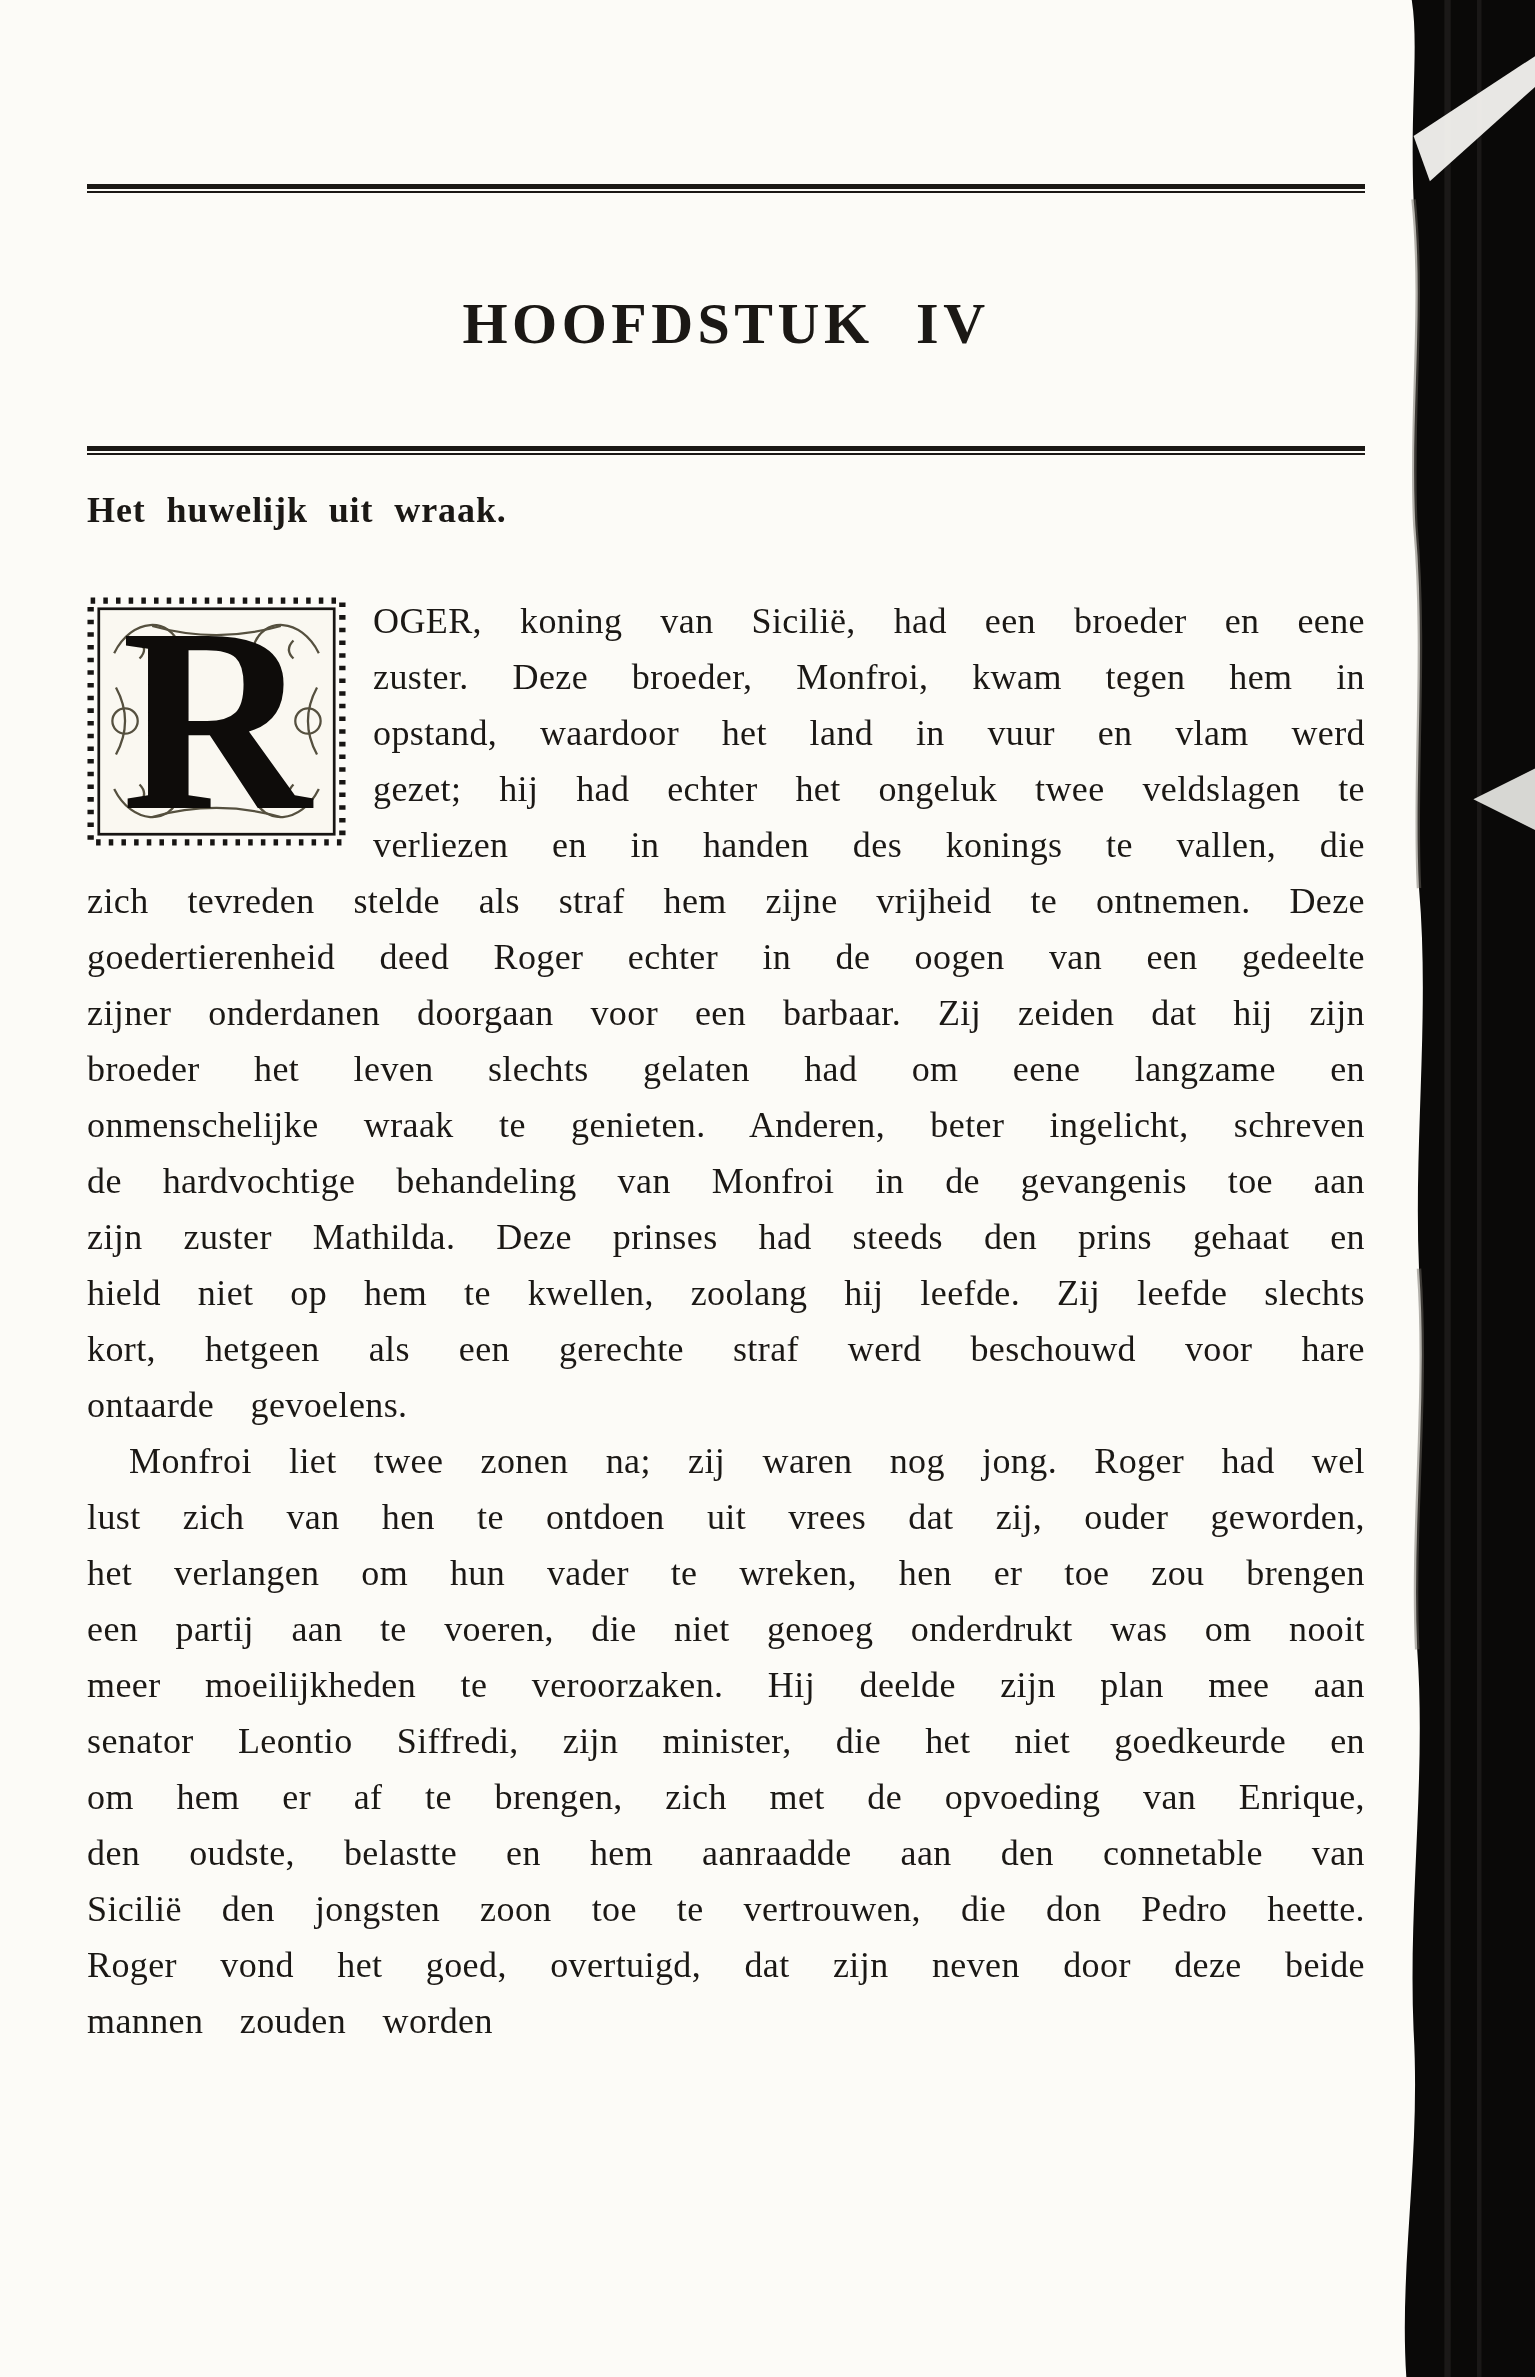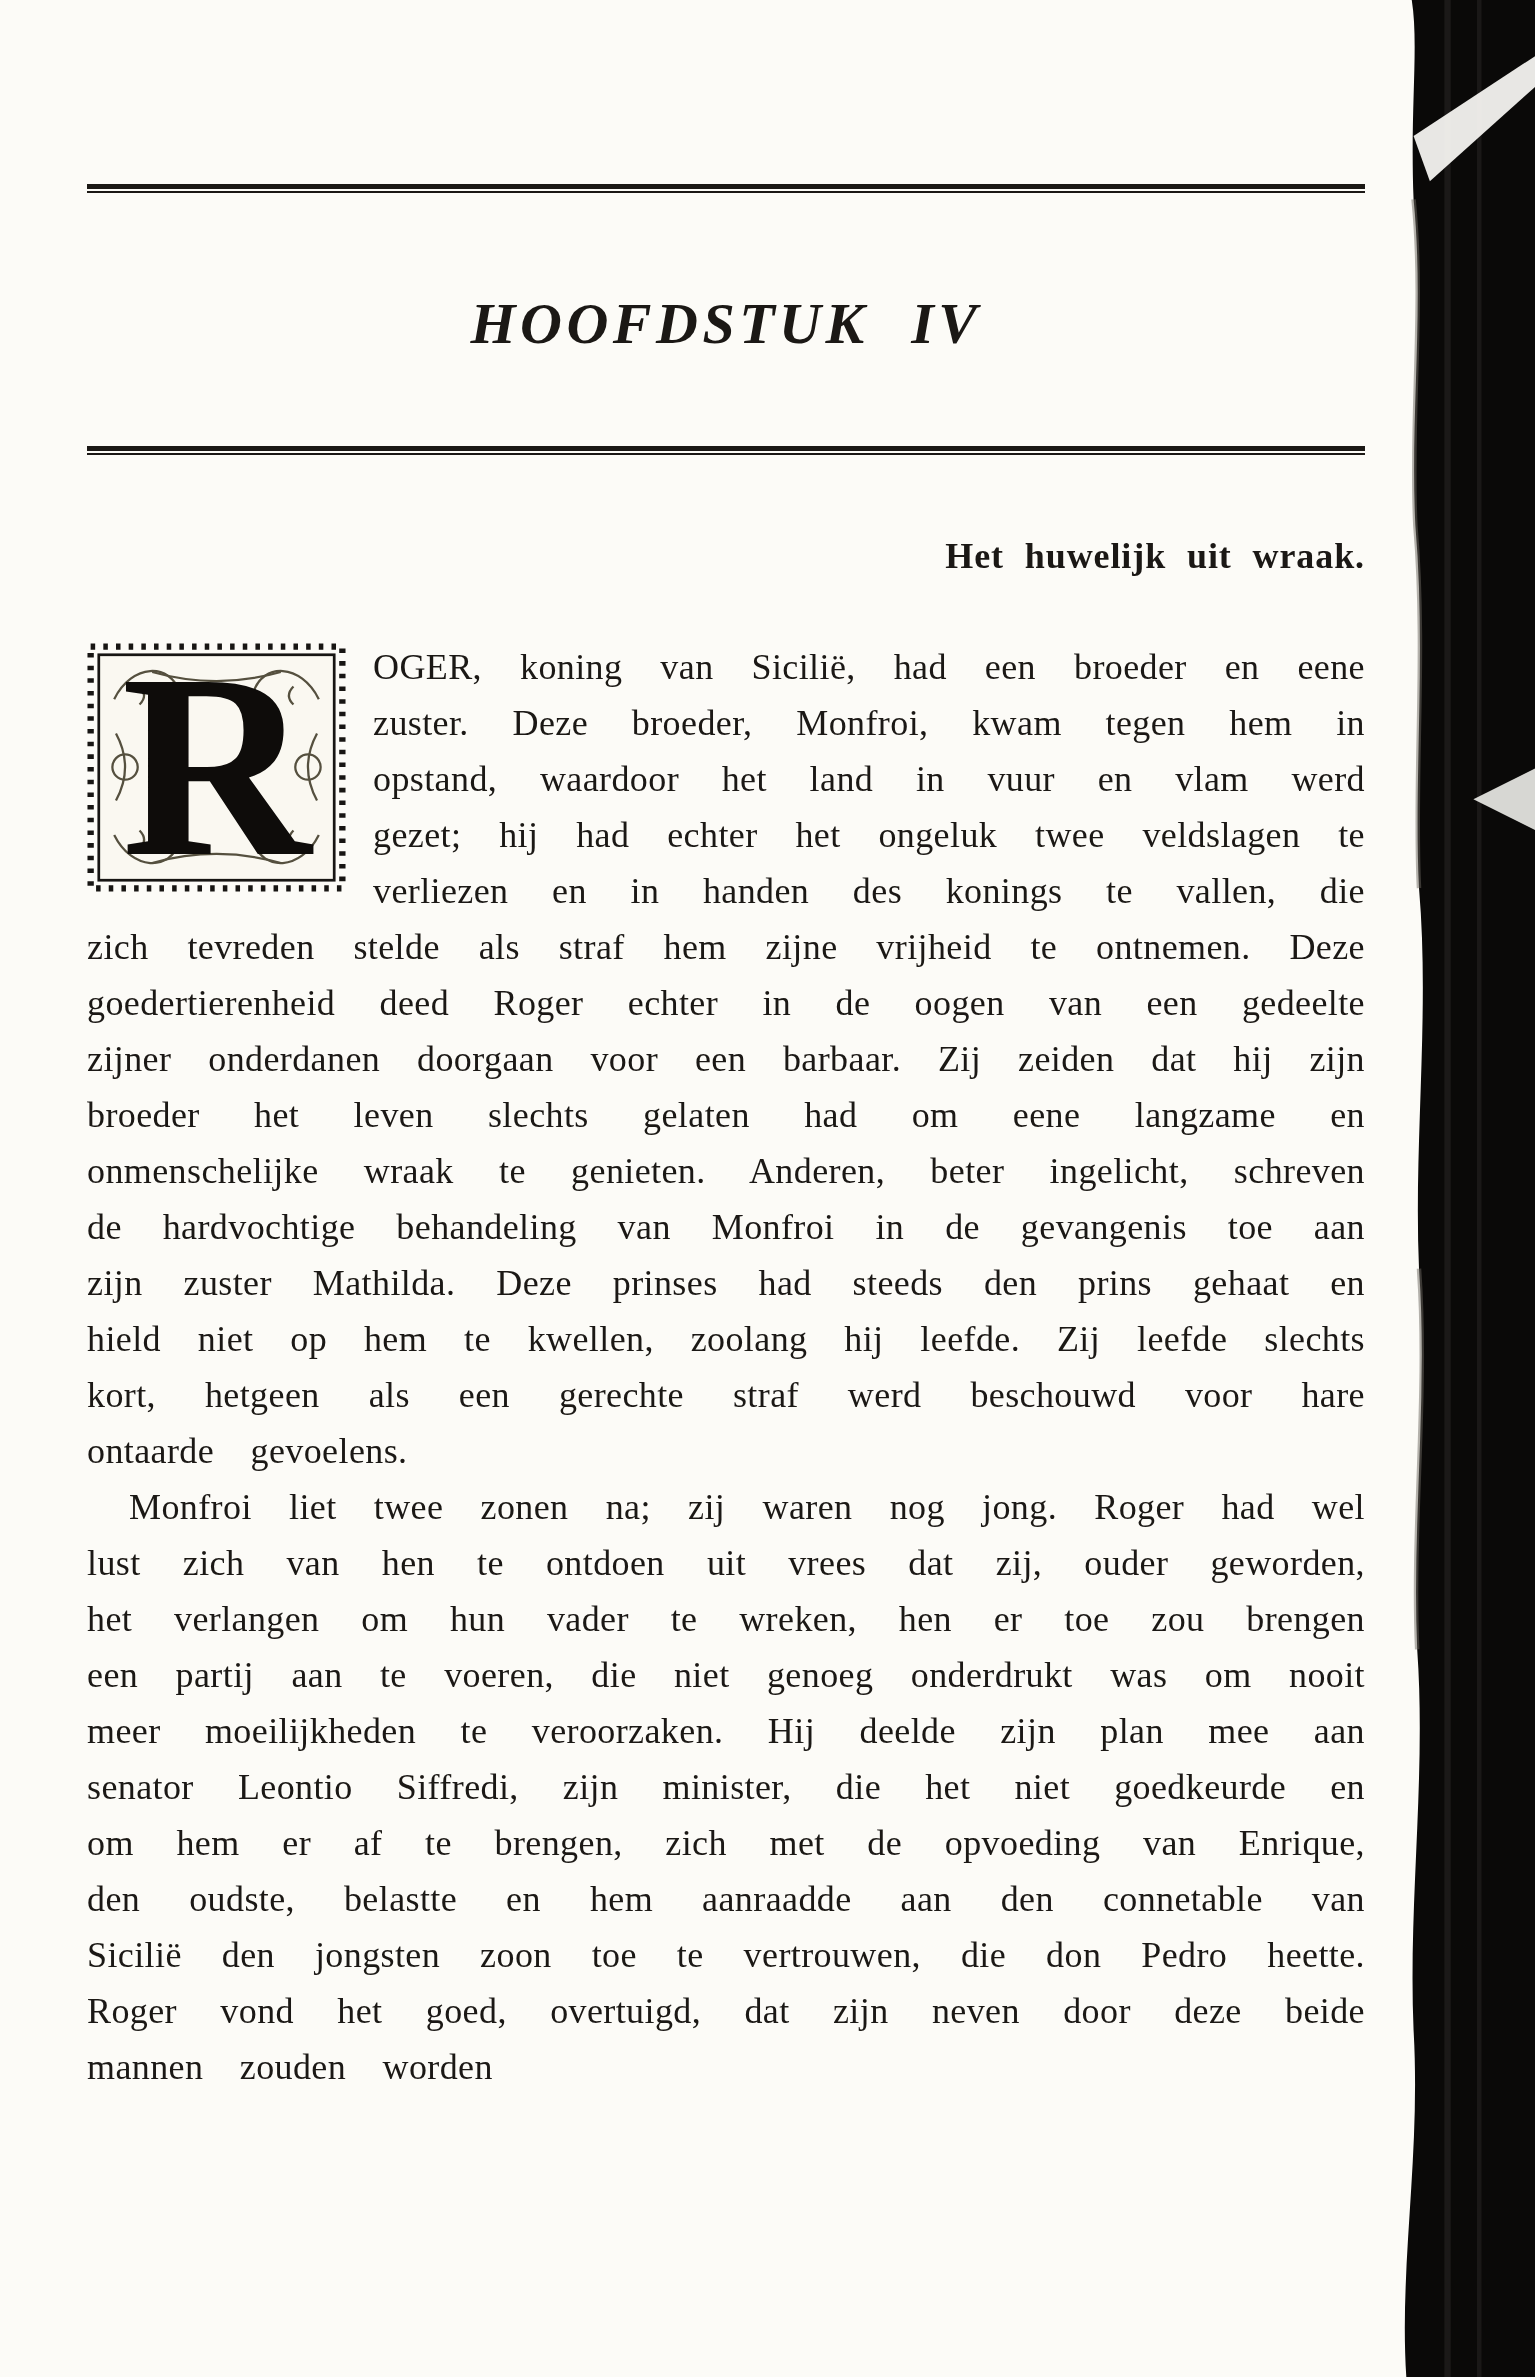--- a/index.html
+++ b/index.html
@@ -35,28 +35,27 @@
   .mid-rule{margin-top:93px;}
   h1.chapter{
     margin-top:102px;
     font-size:58px;
     line-height:58px;
     font-weight:bold;
     text-align:center;
     letter-spacing:4.5px;
     word-spacing:23.6px;
     color:var(--ink,#1b1815);
-    font-style:italic;
   }
   h2.section{
-    margin-top:83px;
+    margin-top:37px;
     font-size:36px;
     line-height:36px;
     font-weight:bold;
-    text-align:right;
+    text-align:left;
     letter-spacing:0.9px;
     word-spacing:11px;
     color:var(--ink,#1b1815);
   }
   .body-text{
     margin-top:65px;
     font-size:36px;
     line-height:56px;
     text-align:justify;
     word-spacing:27px;

